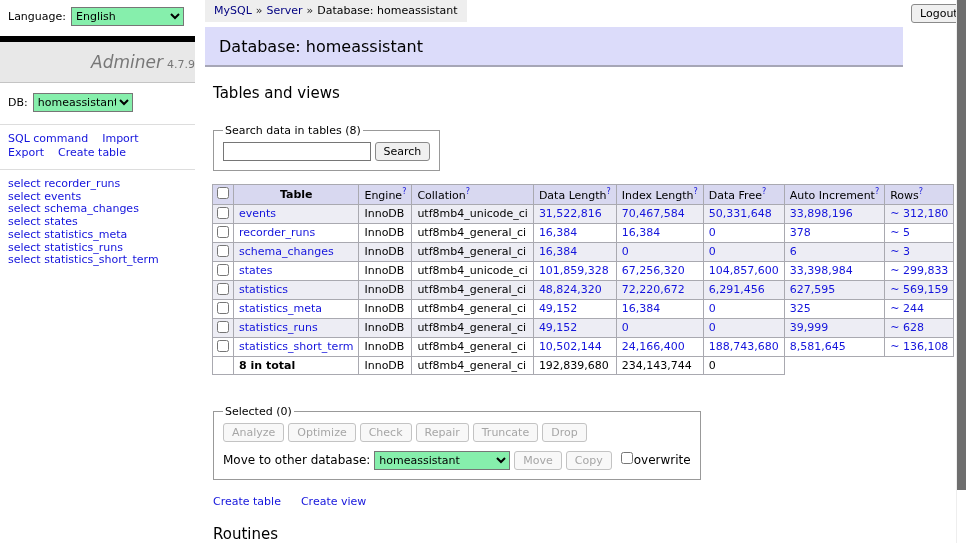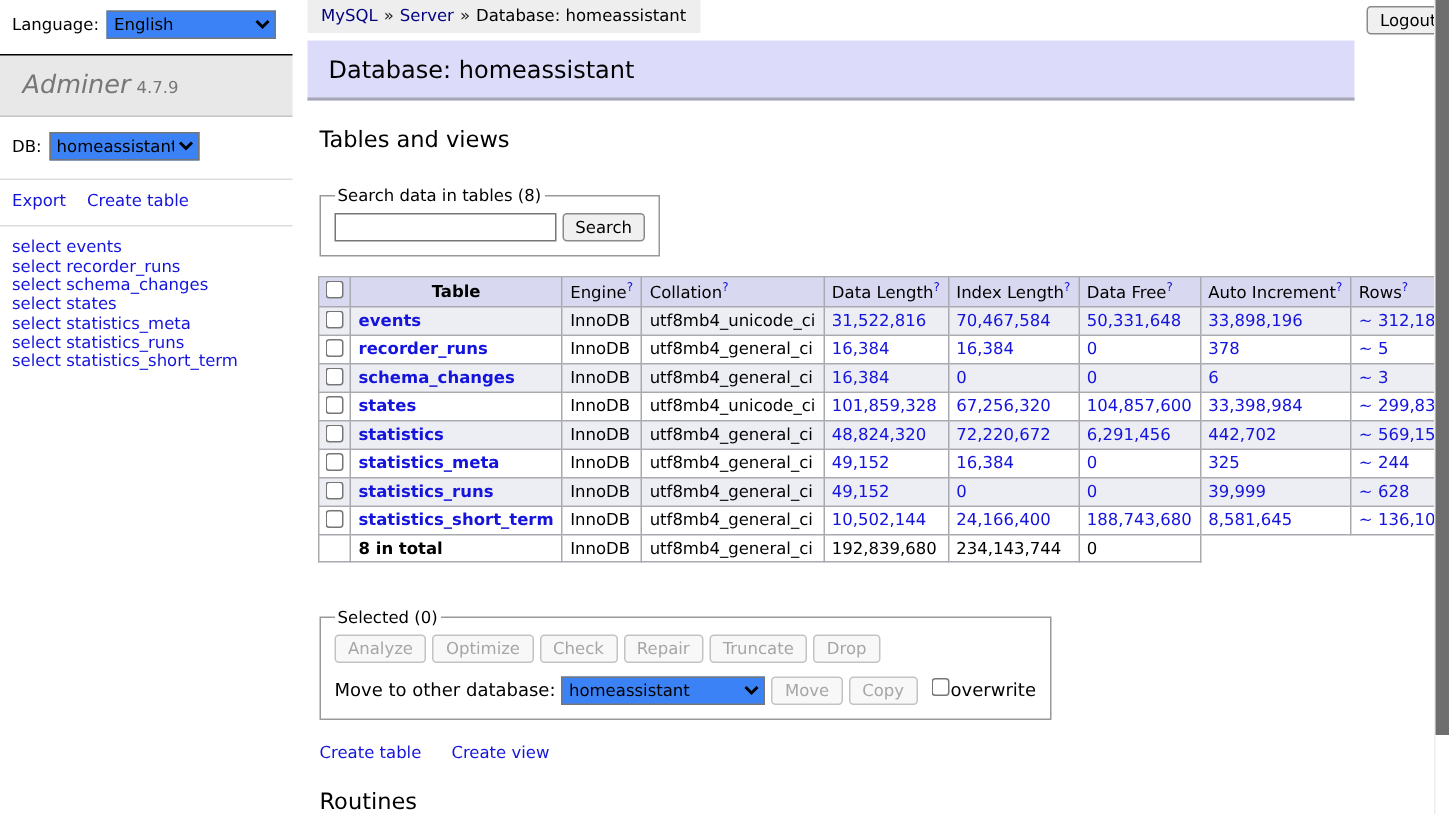--- a/index.html
+++ b/index.html
@@ -12,23 +12,23 @@
   body{
     width:966px;height:543px;overflow:hidden;position:relative;
     font-family:"DejaVu Sans","Liberation Sans",sans-serif;font-size:11px;color:#000;background:#fff;
   }
   a{color:var(--link);text-decoration:none;cursor:pointer;}
 
   
   #sidebar{position:absolute;left:0;top:0;width:195px;}
   .lang-row{padding:7px 8px 6px 8px;}
   .lang-row label{margin-right:5px;}
-  select{font-family:inherit;font-size:11px;height:19px;background:#3b82f6;border:1px solid #767676;}
-  .brand{background:var(--strip-bg);border-bottom:1px solid #c4c4c4;border-top:1px solid #000000;
-         padding:10px 0 10px 15px;margin-top:4px;}
+  select{font-family:inherit;font-size:11px;height:19px;background:#86efac;border:1px solid #767676;}
+  .brand{background:var(--strip-bg);border-bottom:1px solid #c4c4c4;border-top:6px solid #000000;
+         padding:10px 0 10px 15px;margin-top:4px;text-align:right;}
   .brand .app{font-style:italic;color:#777;font-size:17px;}
   .brand .ver{color:#777;font-size:11px;margin-left:4px;}
   .db-row{padding:10px 8px 12px 8px;}
   .db-row label{margin-right:5px;}
   .side-rule{border:0;border-top:1px solid #ddd;margin:0;}
   .side-actions{padding:7px 8px 9px 8px;line-height:14px;}
   .side-actions .line span.gap{display:inline-block;width:14px;}
   .table-links{padding:8px 8px;}
   .table-links a{display:block;line-height:12.7px;}
 
@@ -53,21 +53,21 @@
   
   table{border-collapse:collapse;margin:13px 0 0 7px;}
   th,td{border:1px solid var(--border);padding:2px 5px;font-size:11px;white-space:nowrap;height:17px;}
   thead th{background:var(--thead-bg);font-weight:normal;text-align:left;}
   thead th.tcol{font-weight:bold;text-align:center;}
   sup.help{font-size:8px;}
   sup.help a{color:var(--link);}
   tr.odd td{background:var(--odd-bg);}
   td.num{text-align:left;}
   td.num a{color:var(--link);}
-  td.tname a{font-weight:bold;text-align:center;}
+  td.tname a{font-weight:normal;text-align:center;}
   td.check,th.check{width:20px;text-align:center;padding:1px 3px;}
   tr.total td{font-weight:normal;}
   tr.total td.lbl{font-weight:bold;}
   td.nb{border:none;background:#fff;}
   input[type=checkbox]{width:12px;height:12px;margin:1px;}
 
   .sel-buttons button{margin-right:4px;}
   .move-row{margin-top:9px;font-size:12px;}
   .move-row select{width:136px;margin-left:4px;}
   .move-row button{margin-left:4px;}
@@ -87,26 +87,27 @@
     <label>Language:</label><select style="width:113px"><option>English</option></select>
   </div>
   <div class="brand">
     <span class="app">Adminer</span><span class="ver">4.7.9</span>
   </div>
   <div class="db-row">
     <label>DB:</label><select style="width:100px"><option>homeassistant</option></select>
   </div>
   <hr class="side-rule">
   <div class="side-actions" id="side-actions">
+      <div class="line"><a>SQL command</a><span class="gap"></span><a>Import</a></div>
       <div class="line"><a>Export</a><span class="gap"></span><a>Create table</a></div>
     </div>
   <hr class="side-rule">
   <div class="table-links" id="side-table-links">
+      <a>select recorder_runs</a>
       <a>select events</a>
-      <a>select recorder_runs</a>
       <a>select schema_changes</a>
       <a>select states</a>
       <a>select statistics_meta</a>
       <a>select statistics_runs</a>
       <a>select statistics_short_term</a>
     </div>
 </div>
 
 <button class="logout-btn">Logout</button>
 
@@ -184,21 +185,21 @@
           <td class="num"><a>~ 299,833</a></td>
         </tr>
         <tr class="odd">
           <td class="check"><input type="checkbox" style=""></td>
           <td class="tname"><a>statistics</a></td>
           <td>InnoDB</td>
           <td>utf8mb4_general_ci</td>
           <td class="num"><a>48,824,320</a></td>
           <td class="num"><a>72,220,672</a></td>
           <td class="num"><a>6,291,456</a></td>
-          <td class="num"><a>442,702</a></td>
+          <td class="num"><a>627,595</a></td>
           <td class="num"><a>~ 569,159</a></td>
         </tr>
         <tr class="">
           <td class="check"><input type="checkbox" style=""></td>
           <td class="tname"><a>statistics_meta</a></td>
           <td>InnoDB</td>
           <td>utf8mb4_general_ci</td>
           <td class="num"><a>49,152</a></td>
           <td class="num"><a>16,384</a></td>
           <td class="num"><a>0</a></td>

